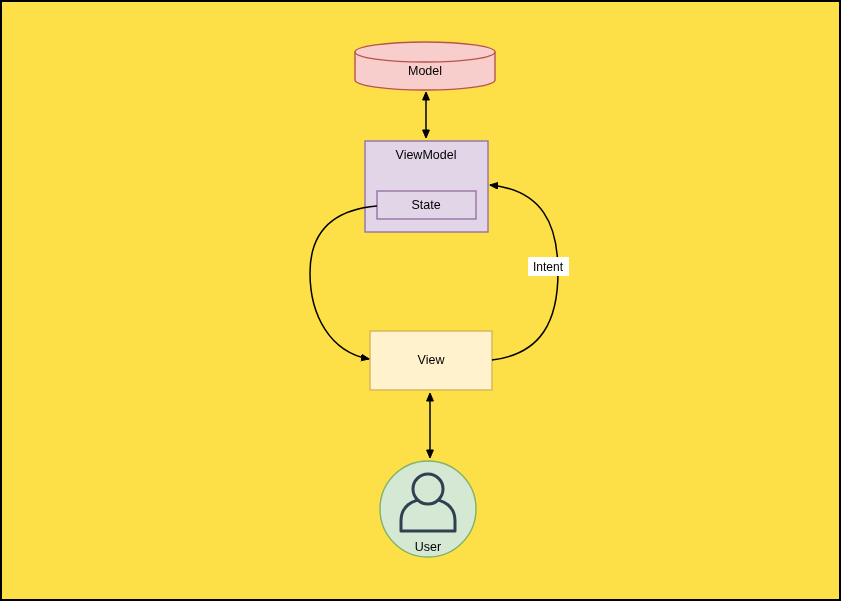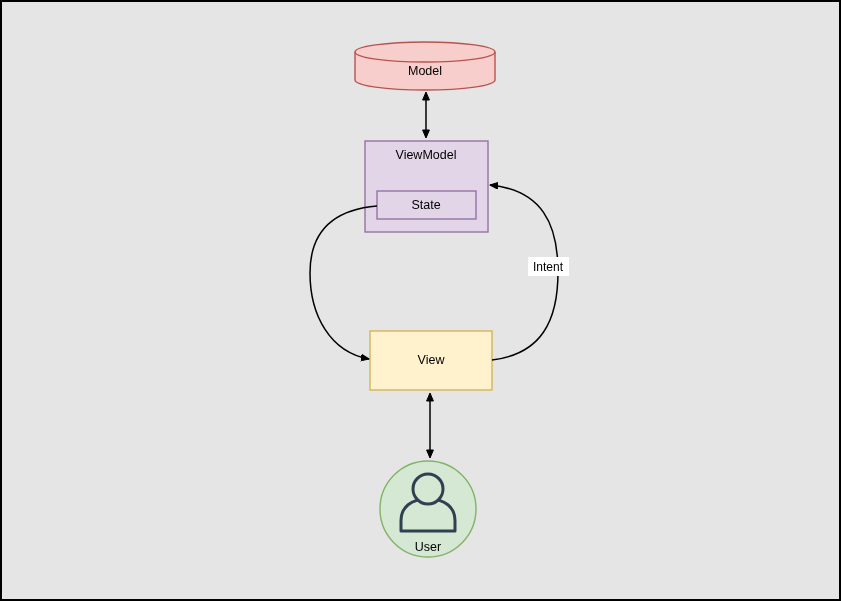--- a/index.html
+++ b/index.html
@@ -7,21 +7,21 @@
     padding: 0;
     background: #ffffff;
     font-family: "Liberation Sans", sans-serif;
   }
   .canvas {
     position: relative;
     width: 841px;
     height: 601px;
     box-sizing: border-box;
     border: 2px solid #000000;
-    background: #e5e5e5;
+    background: #fde047;
     overflow: hidden;
   }
   svg text {
     font-family: "Liberation Sans", sans-serif;
     font-size: 12.5px;
     fill: #000000;
   }
   svg text.edge-label {
     font-size: 12px;
   }

